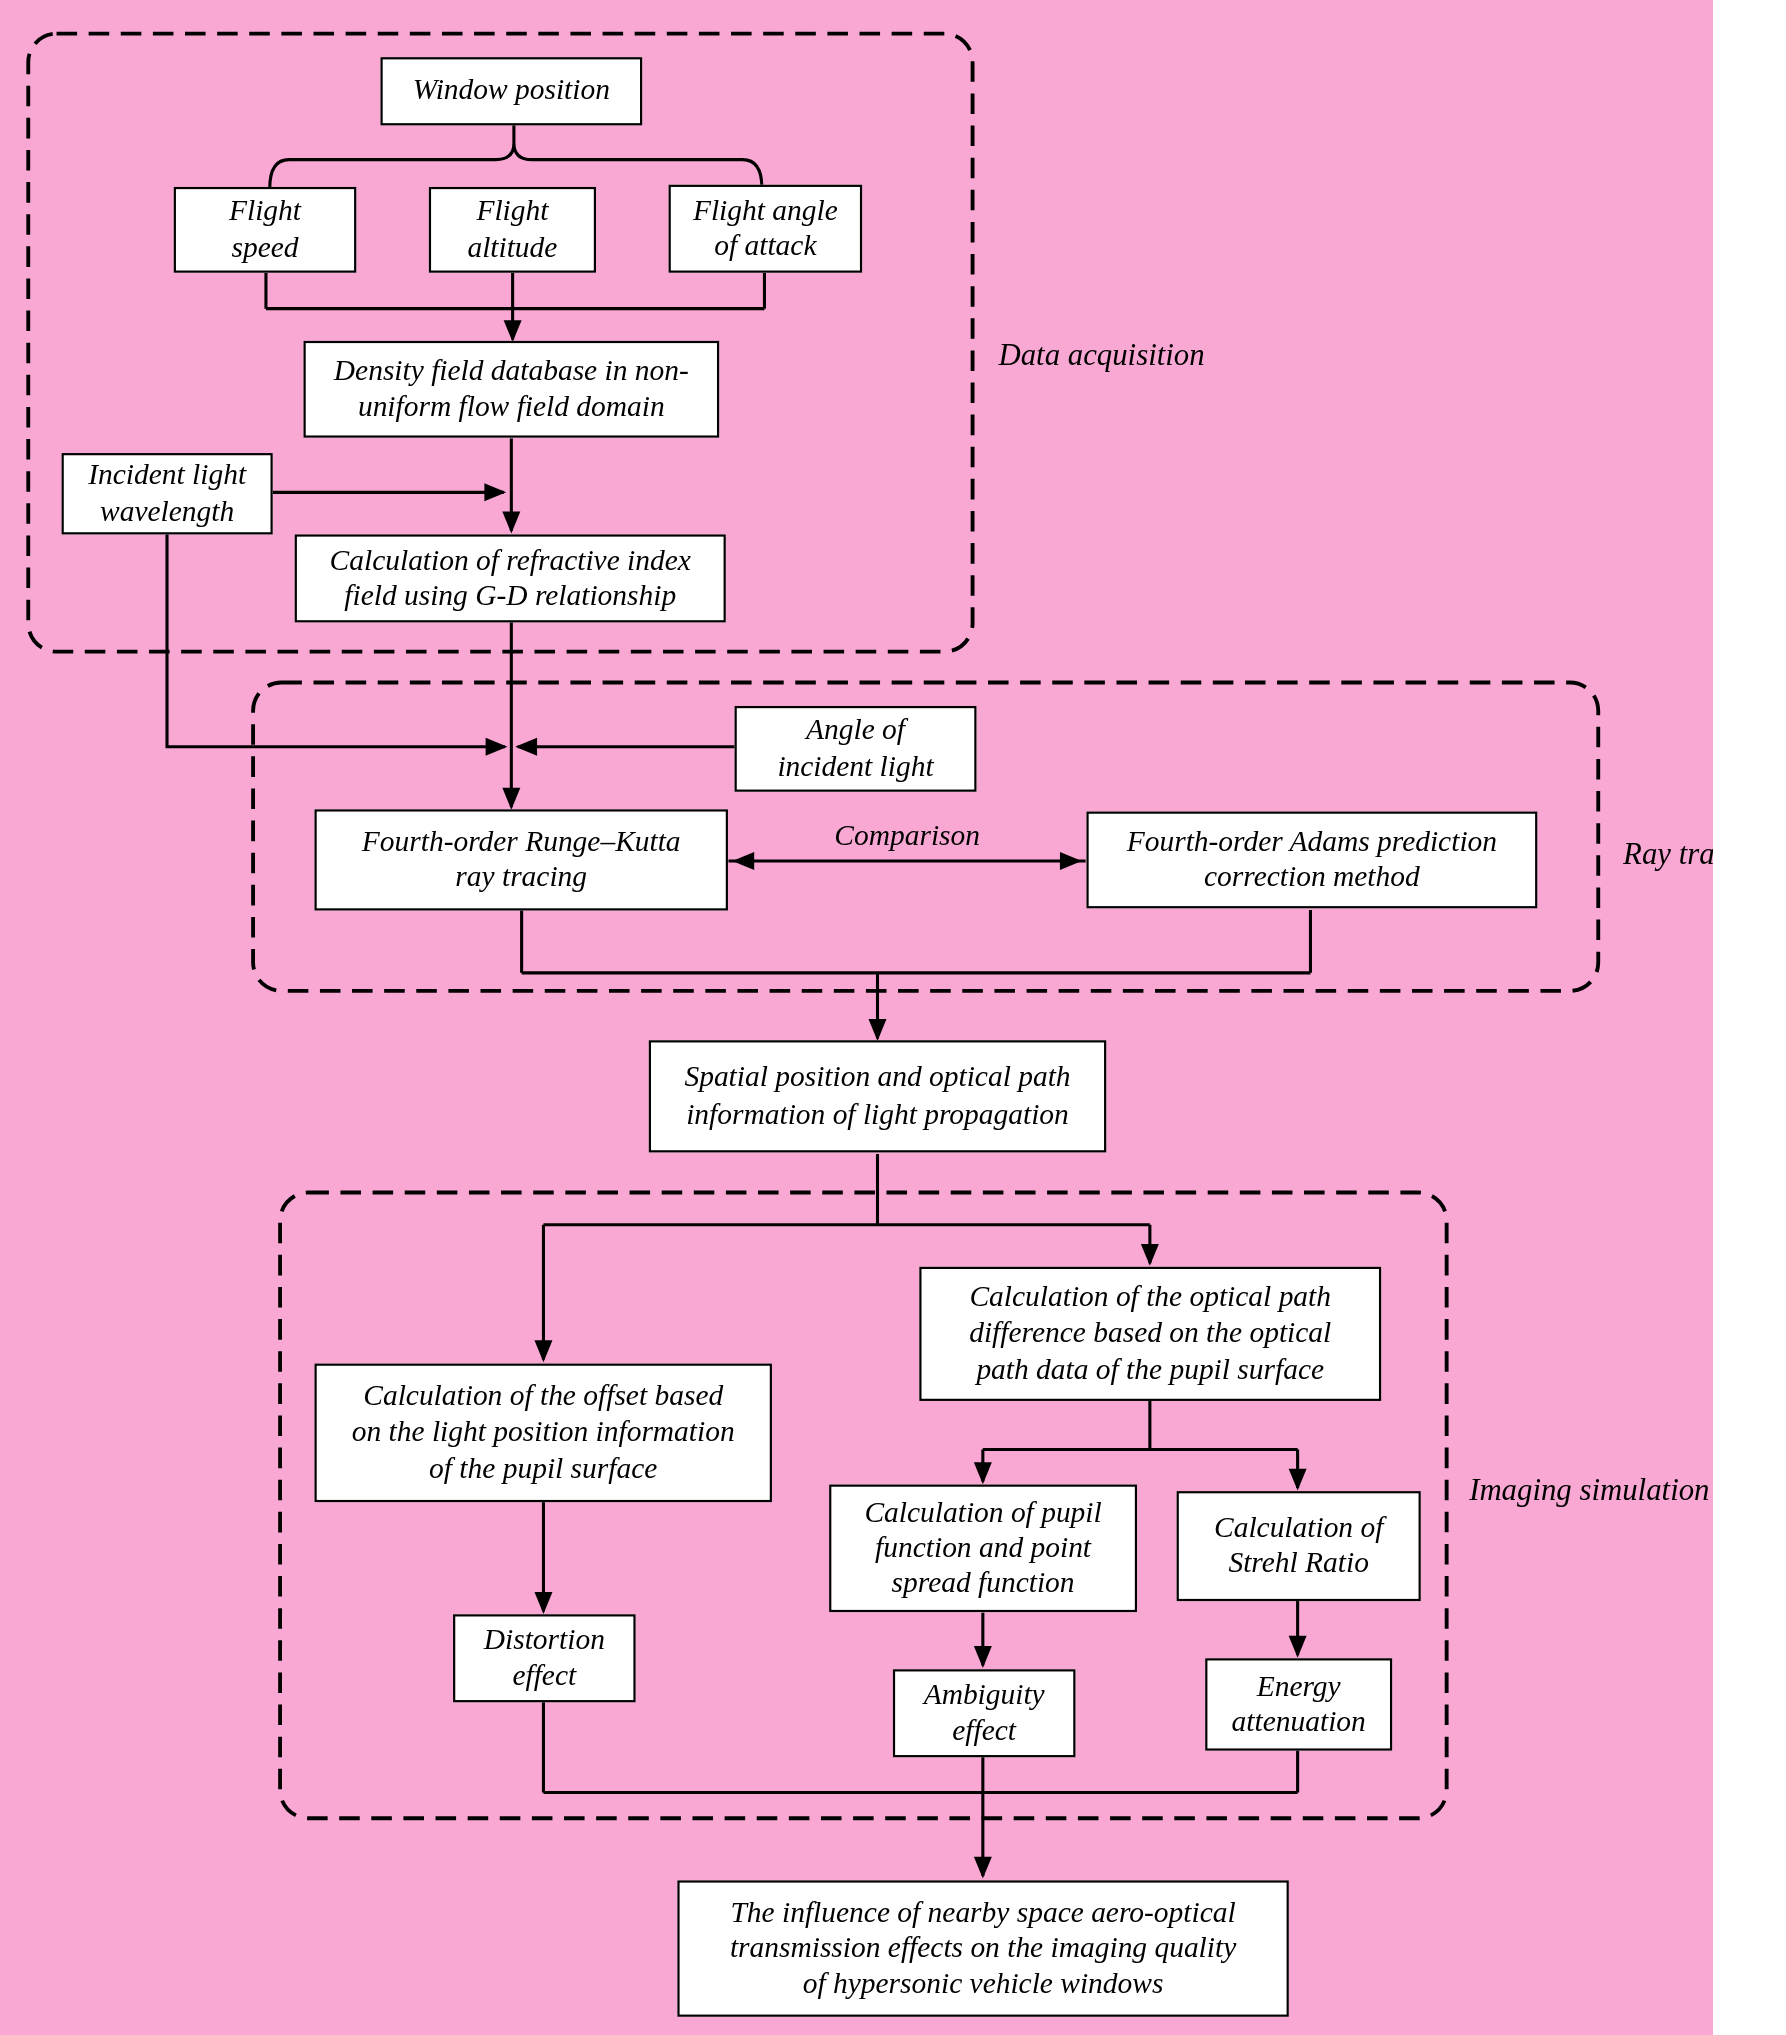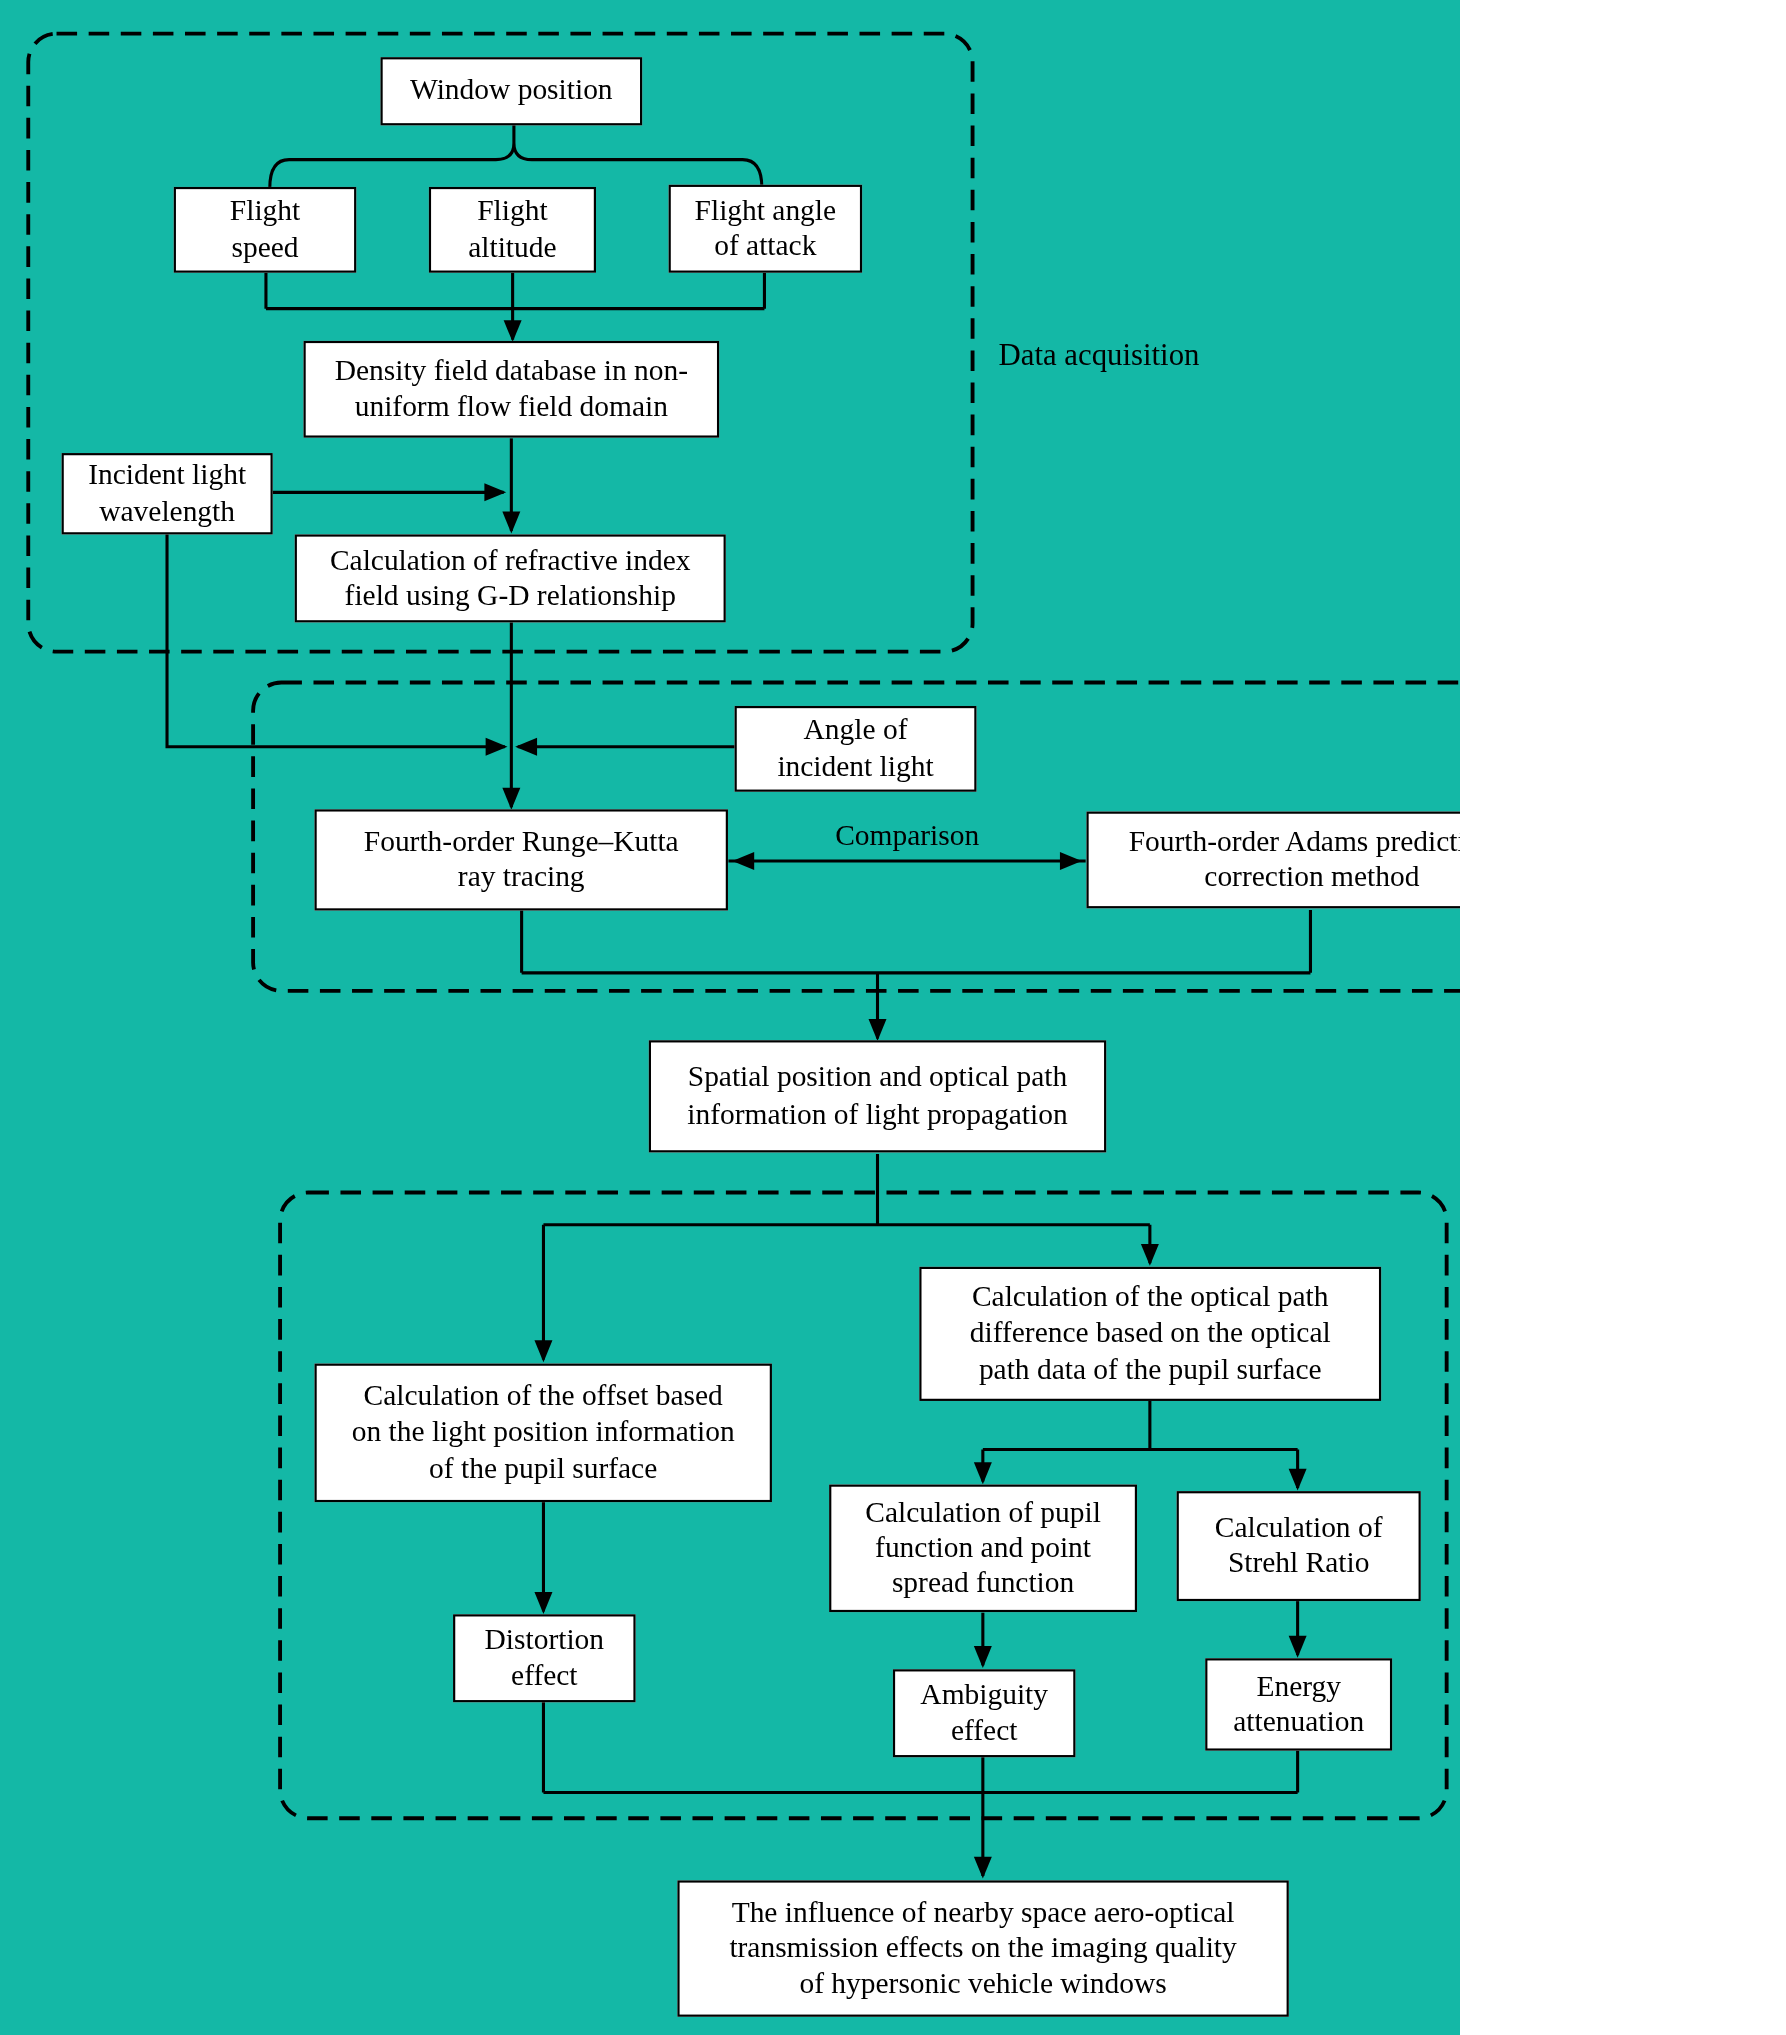--- a/index.html
+++ b/index.html
@@ -1,19 +1,19 @@
 <!DOCTYPE html>
 <html style="font-size:9.4px"><head>
 <meta charset="utf-8">
 <style>
   html, body { margin: 0; padding: 0; background: #ffffff; }
   #canvas {
     position: relative;
-    width: 1460px; height: 2035px;
-    background: #14b8a6; overflow: hidden;
+    width: 1713px; height: 2035px;
+    background: #f9a8d4; overflow: hidden; font-style: italic;
   }
   #stage {
     position: absolute; left: 0; top: 0;
     width: 812px; height: 925px;
     transform: scale(2.1993); transform-origin: 0 0;
     font-family: "Liberation Serif", serif;
     color: #000;
   }
   #wires { position: absolute; left: 0; top: 0; }
   .node {

